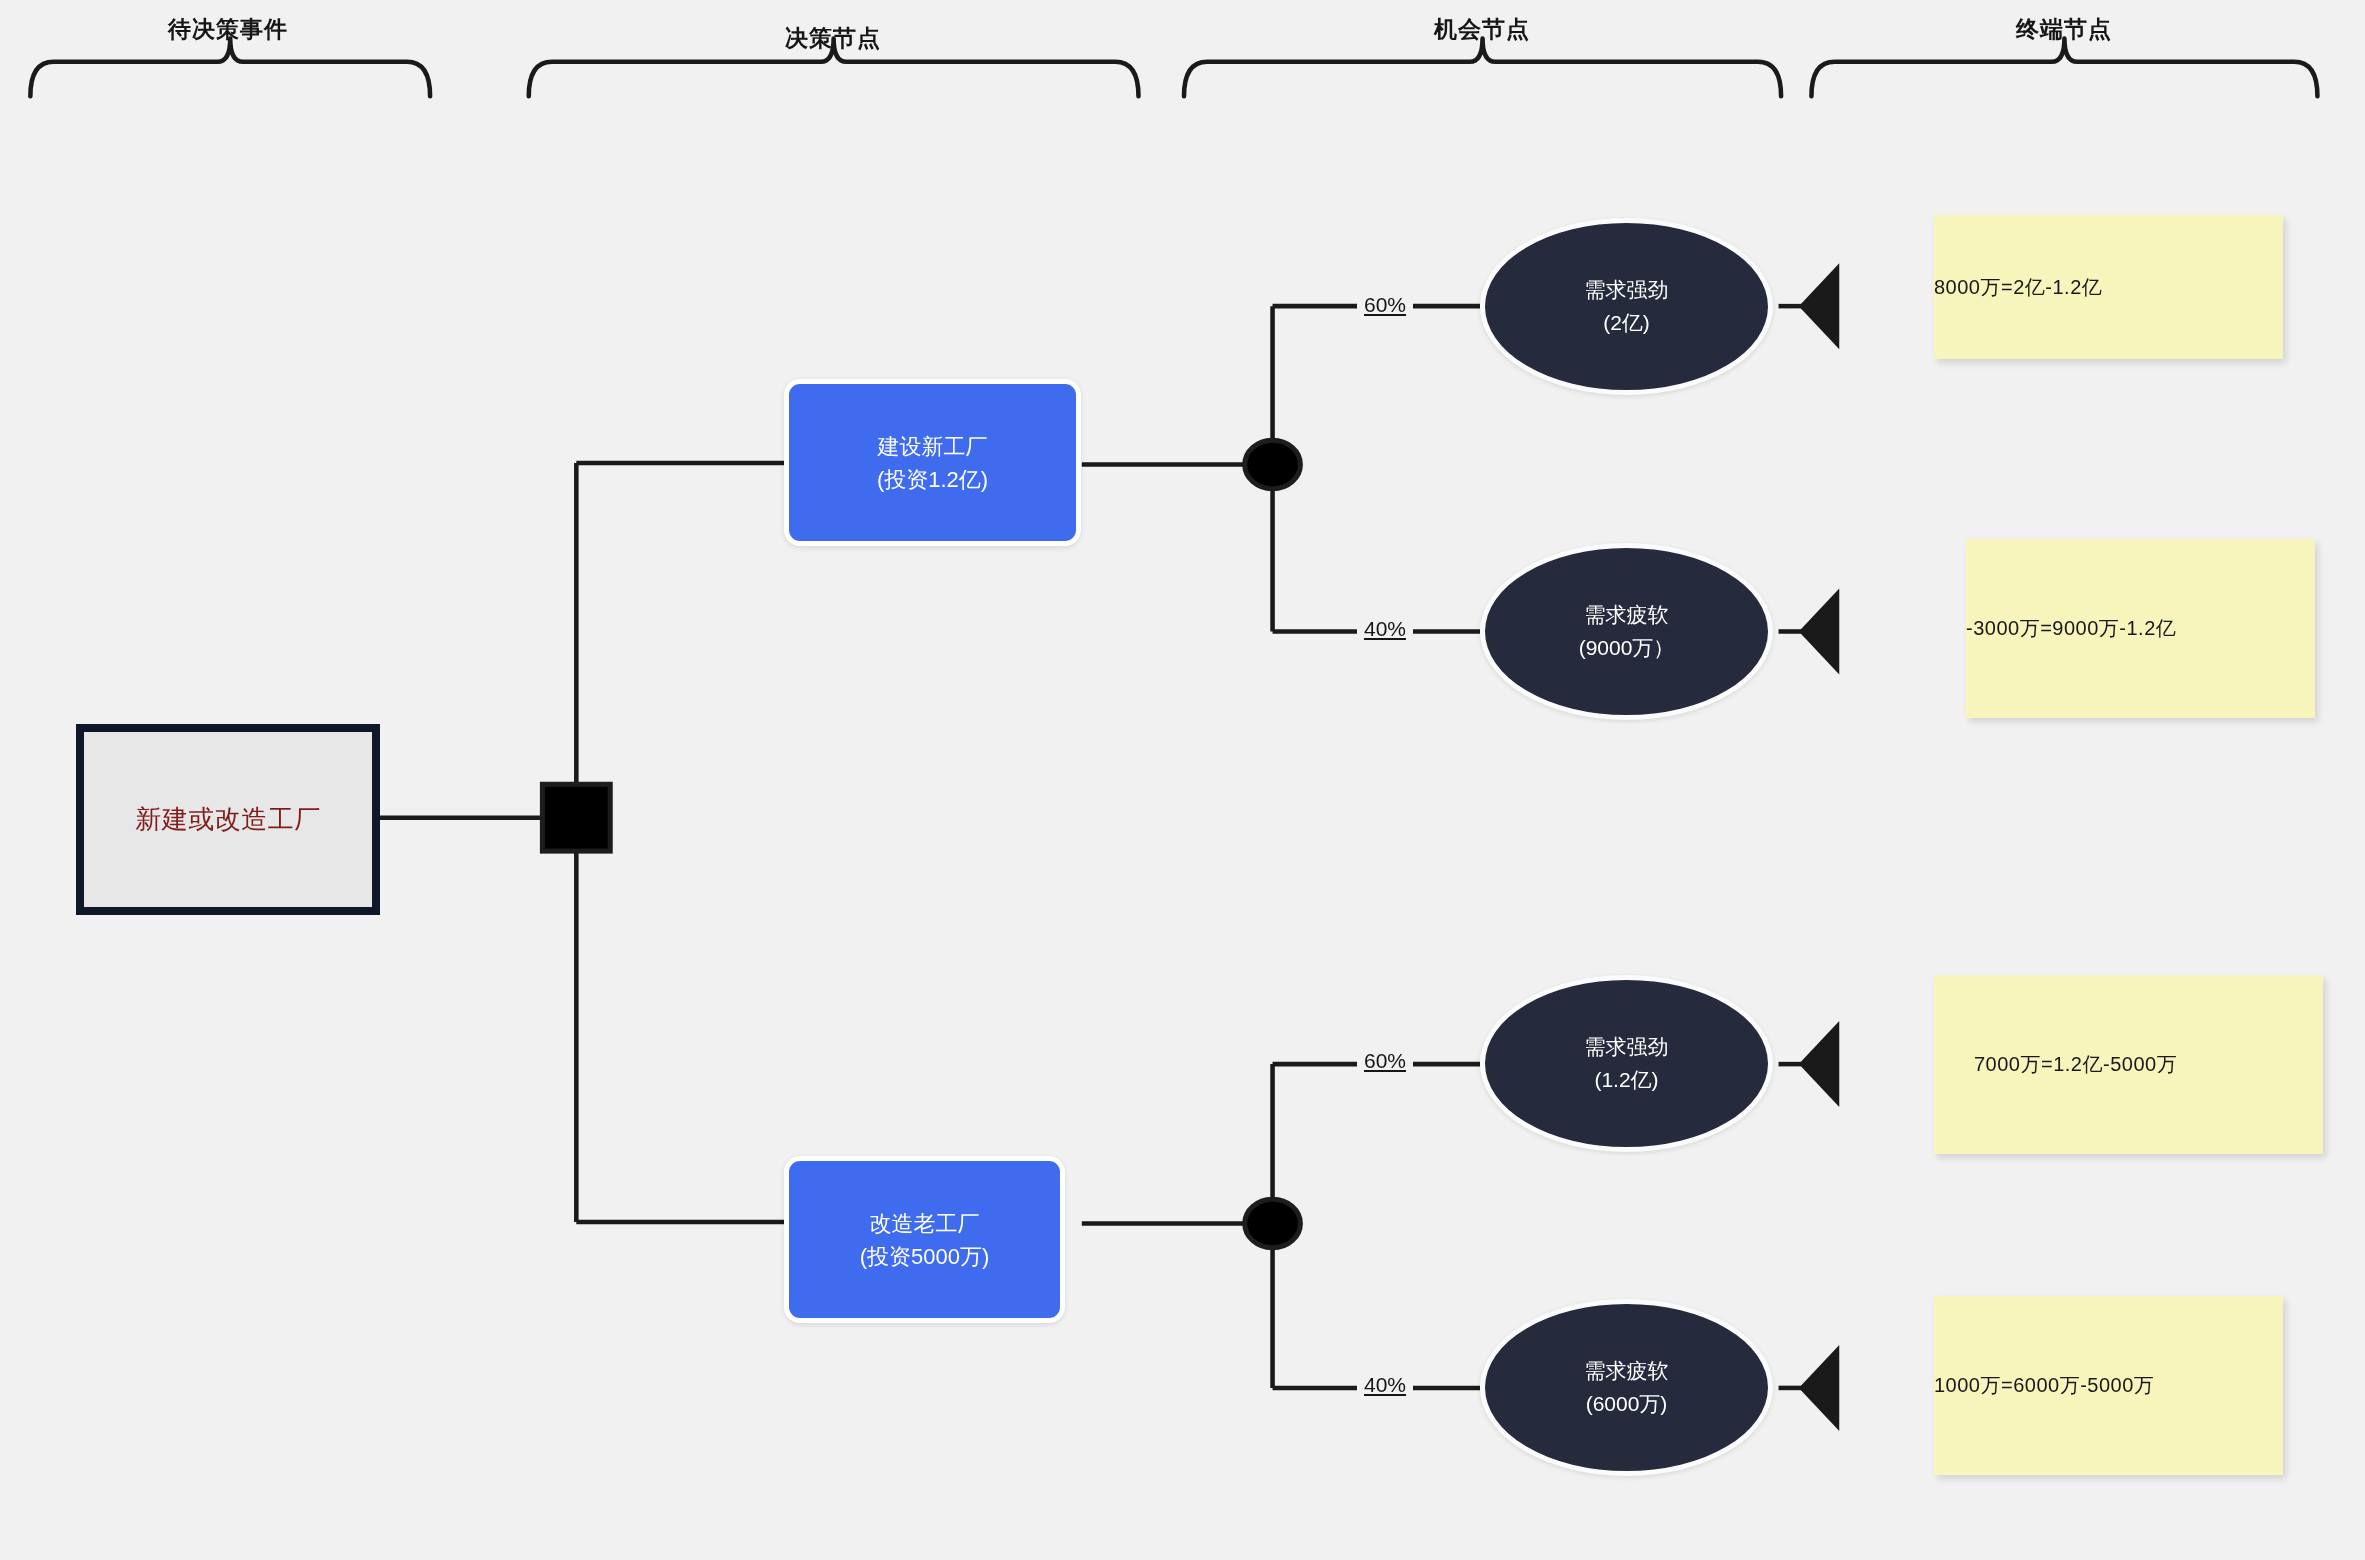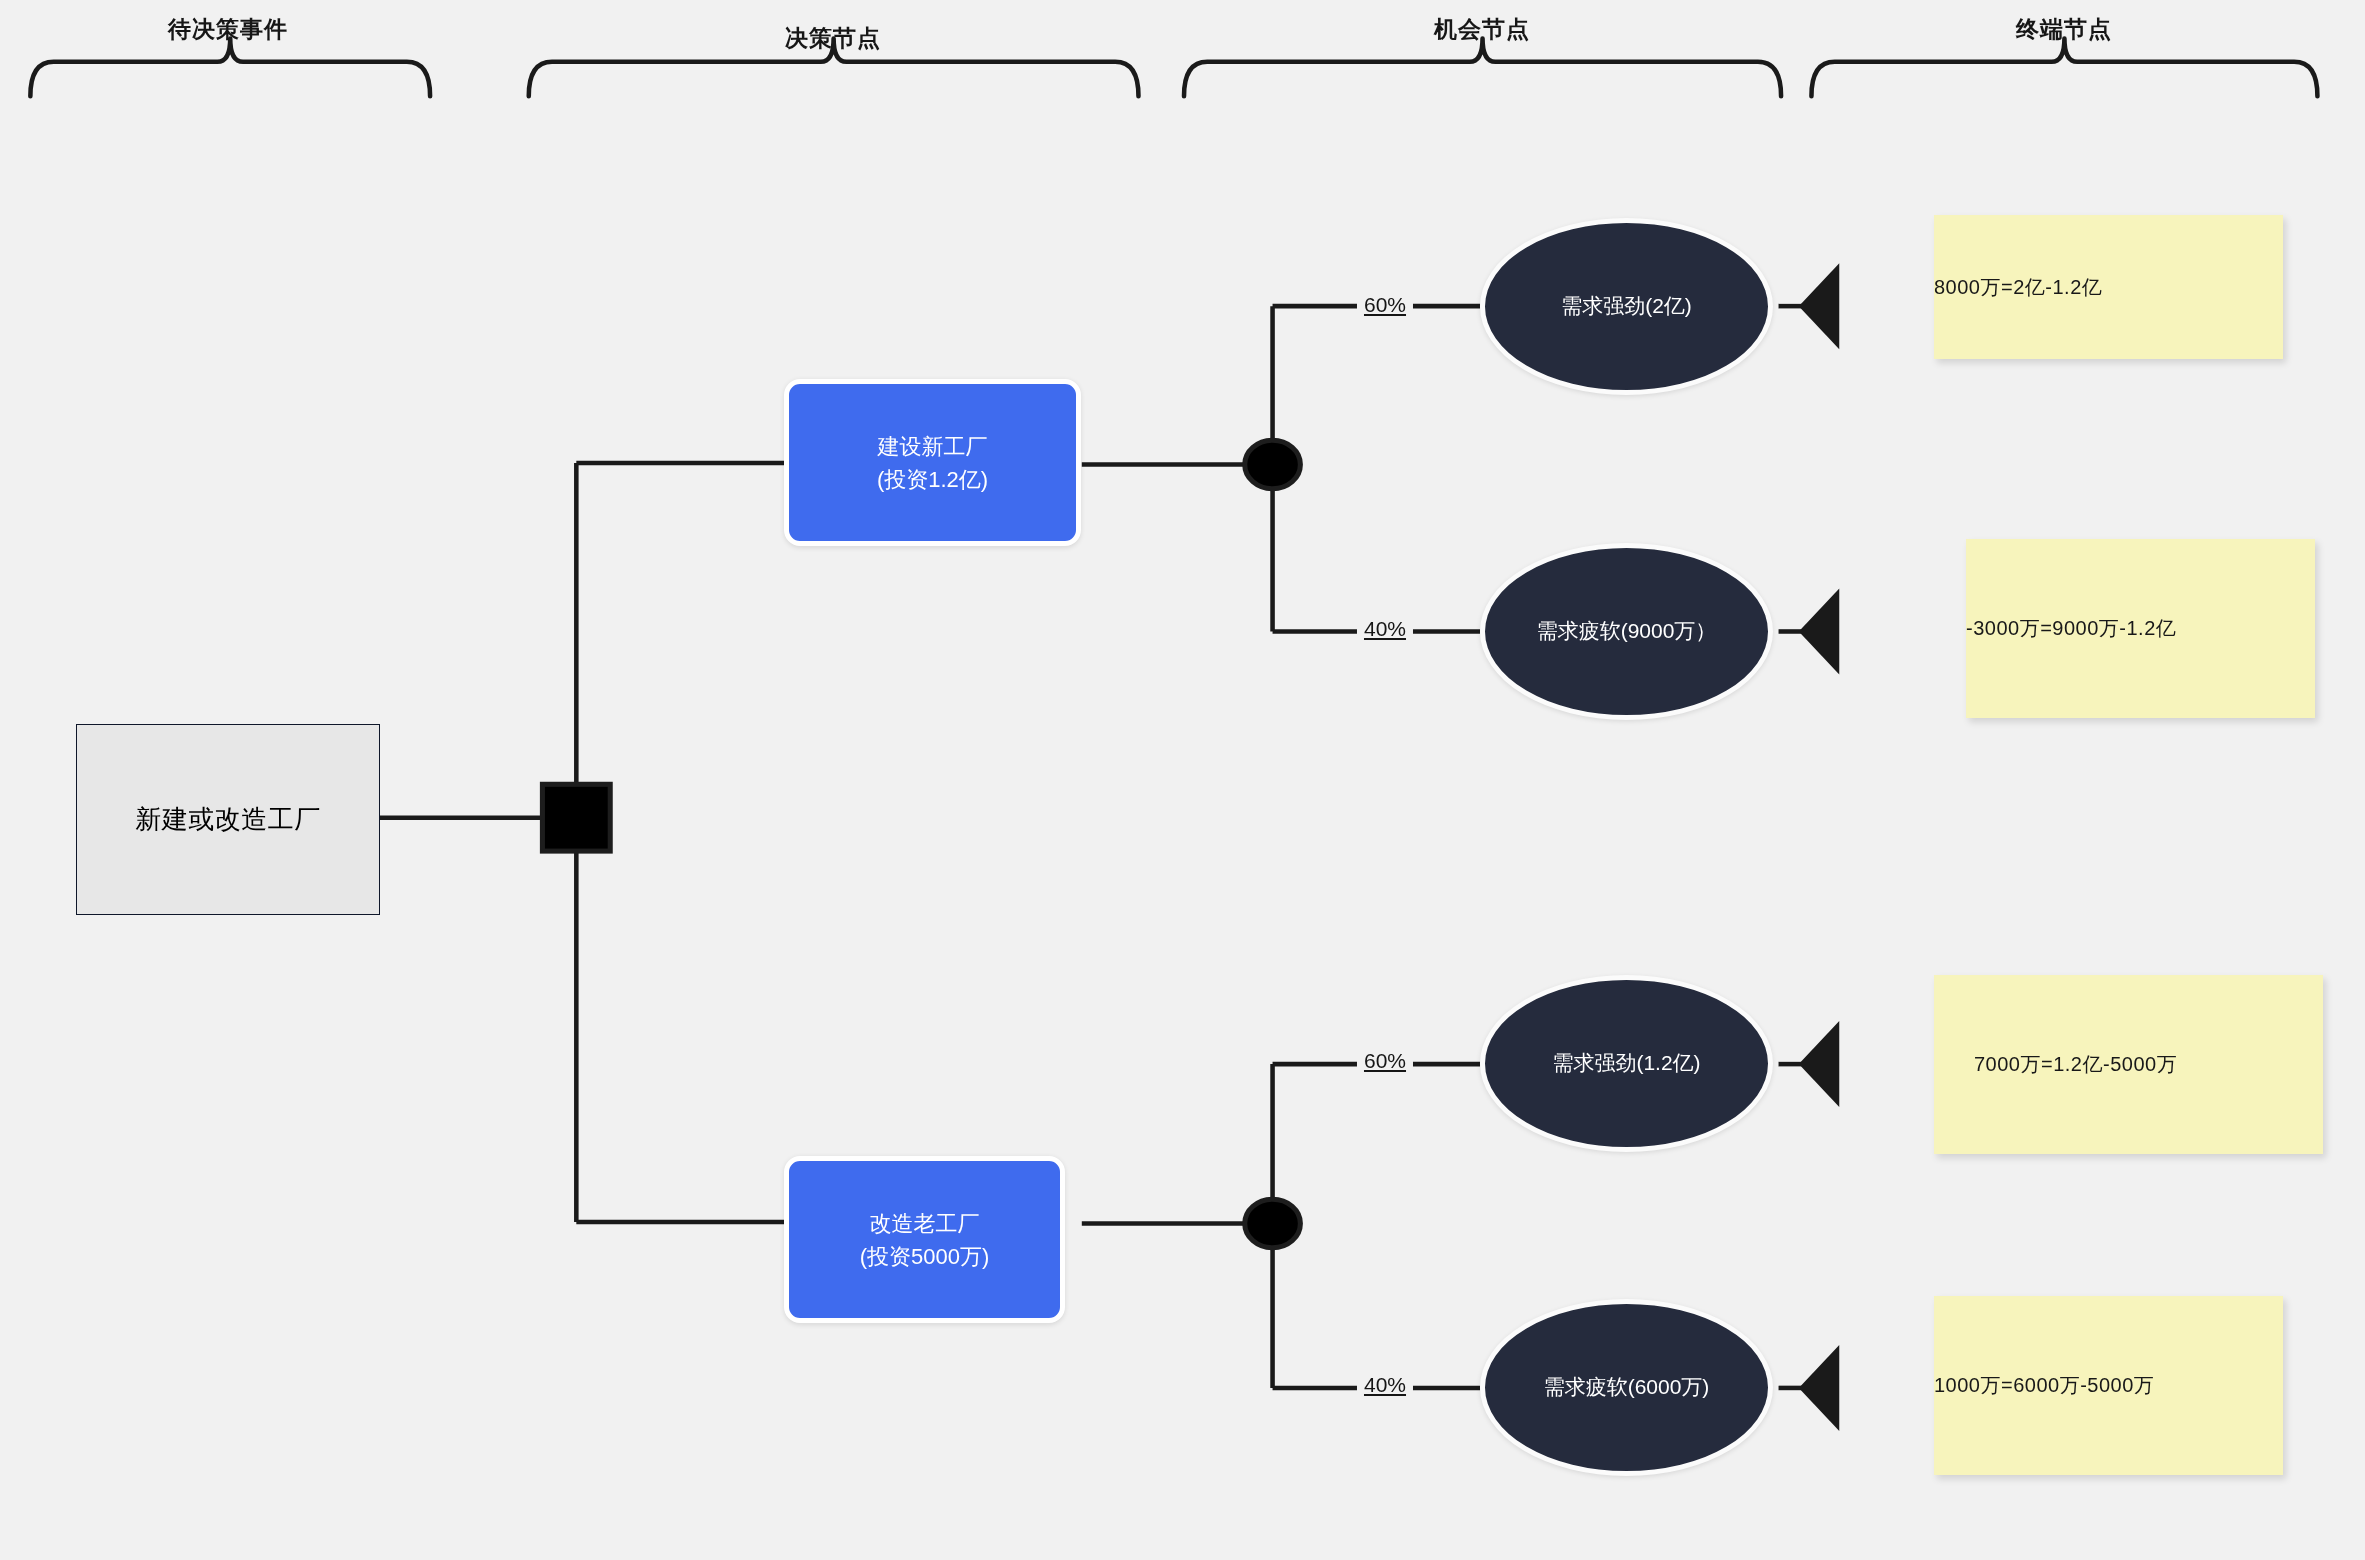--- a/index.html
+++ b/index.html
@@ -39,27 +39,27 @@
     font-weight: bold;
     letter-spacing: 1px;
     color: #161616;
     white-space: nowrap;
     transform: translateX(-50%);
   }
   
   .root-box {
     position: absolute;
     background: #e7e7e7;
-    border: 1px solid #0f172a;
+    border: 8px solid #0f172a;
     box-sizing: border-box;
     display: flex;
     align-items: center;
     justify-content: center;
     font-size: 26px;
-    color: #000000;
+    color: #7f1d1d;
     letter-spacing: 0.5px;
   }
   
   .decision-box {
     position: absolute;
     background: #3f6bee;
     border: 5px solid #ffffff;
     border-radius: 16px;
     box-sizing: border-box;
     display: flex;
@@ -74,21 +74,21 @@
   .decision-box .l1,
   .decision-box .l2 { display: block; }
   
   .outcome-ellipse {
     position: absolute;
     background: #252b3d;
     border: 5px solid #fbfbfb;
     border-radius: 50%;
     box-sizing: border-box;
     display: flex;
-    flex-direction: row;
+    flex-direction: column;
     align-items: center;
     justify-content: center;
     color: #ffffff;
     font-size: 21px;
     line-height: 1.55;
     box-shadow: 0 1.5px 5px rgba(0,0,0,0.10);
   }
   
   .terminal-note {
     position: absolute;

